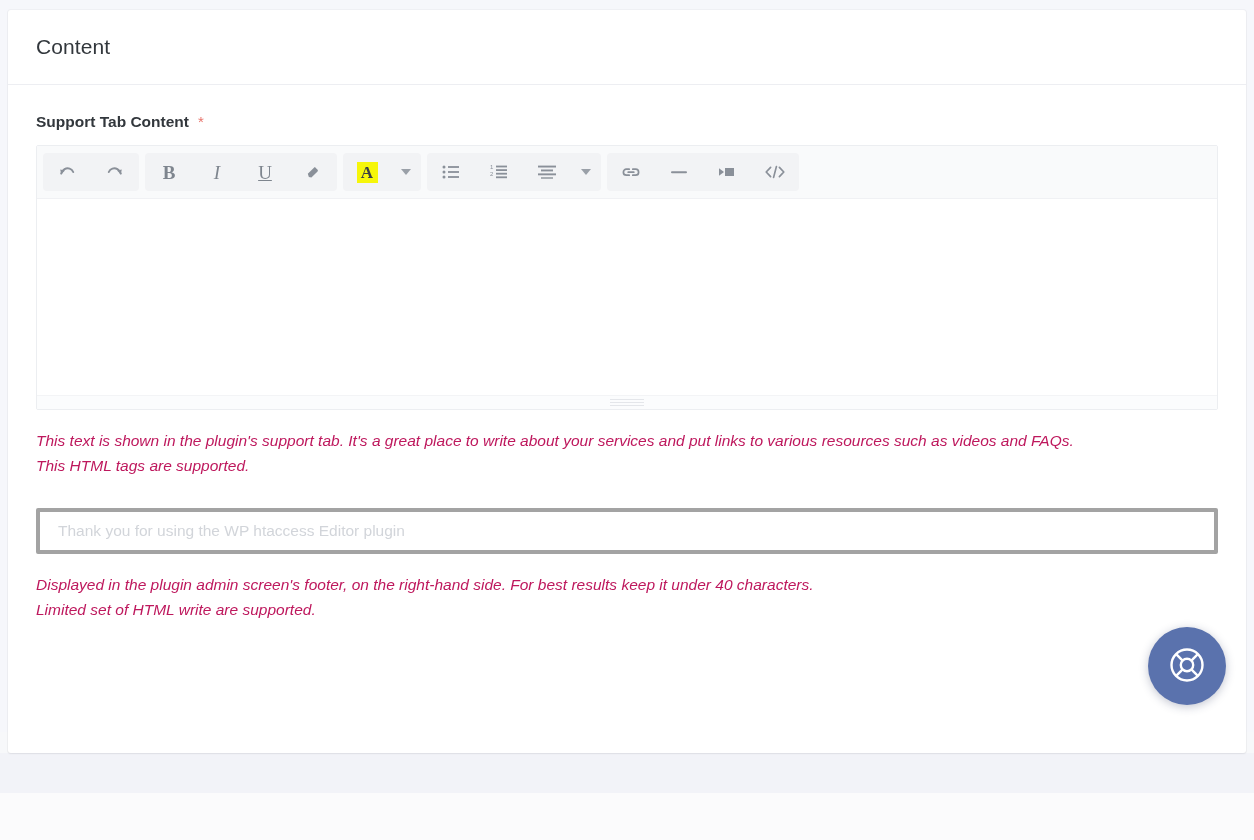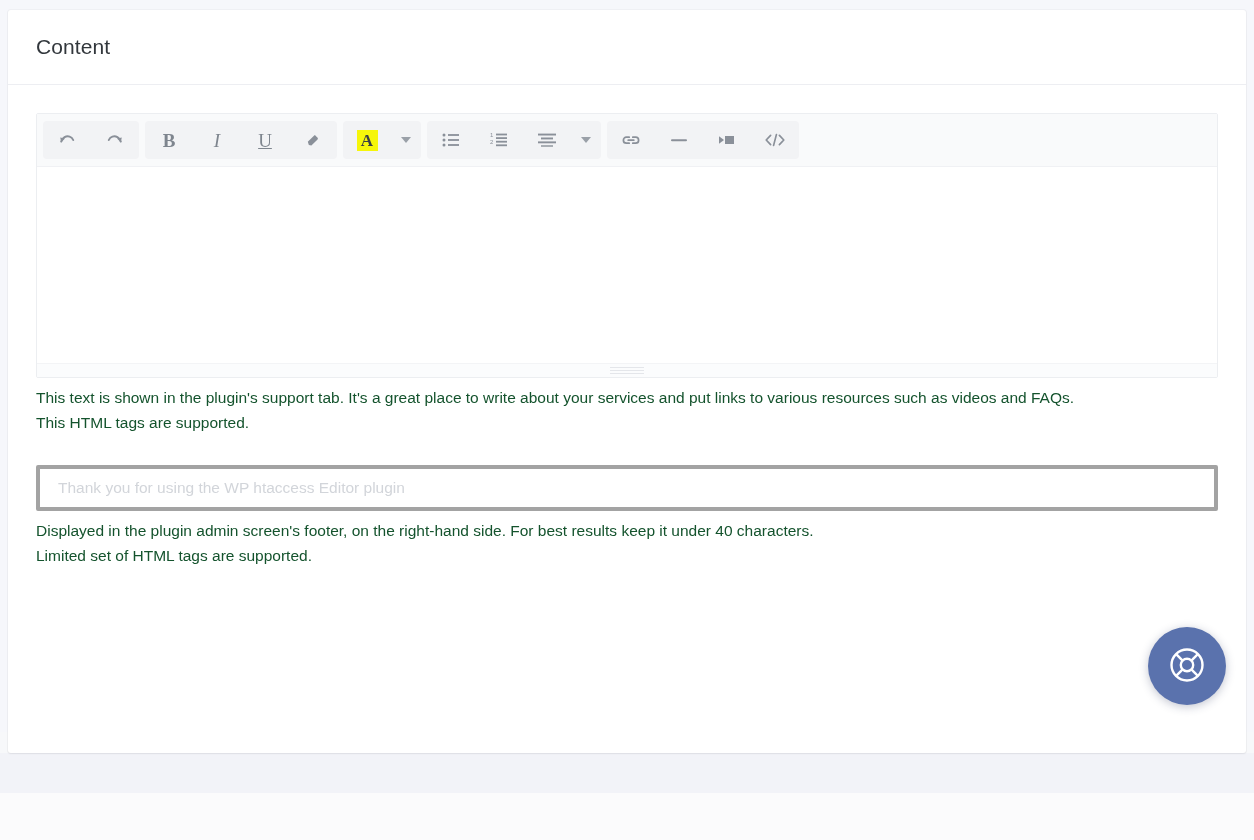--- a/index.html
+++ b/index.html
@@ -165,24 +165,25 @@
   }
   .grip i {
     display: block;
     height: 1px;
     background: #e4e6ea;
   }
 
   
   .help {
     font-size: 15.5px;
-    color: #14532d;
+    color: #be185d;
     line-height: 1.62;
-    margin-top: 7px;
+    margin-top: 18px;
     max-width: 1180px;
+    font-style: italic;
   }
   .help p { margin: 0; }
 
   
   .field-spacer { height: 30px; }
   .text-input {
     width: 100%;
     height: 46px;
     border: 4px solid #a3a3a3;
     border-radius: 2px;
@@ -223,20 +224,24 @@
 
   <div class="card">
 
     <div class="card-header">
       <div class="card-title">Content</div>
     </div>
 
     <div class="card-body">
 
       <div class="field">
+        <div class="field-label">
+          <span>Support Tab Content</span>
+          <span class="required-mark">*</span>
+        </div>
 
         <div class="editor">
 
           <div class="editor-toolbar">
 
             <div class="tb-group">
               <button class="tb-btn">
                 <span>
                   <svg width="20" height="20" viewBox="0 0 20 20" fill="none">
                     <path d="M5 7.5 L5 11.5 L9 11.5" stroke="#8a9099" stroke-width="0"></path>
@@ -377,21 +382,21 @@
           <p>This HTML tags are supported.</p>
         </div>
       </div>
 
       <div class="field-spacer"></div>
 
       <div class="field">
         <input class="text-input" type="text" value="" placeholder="Thank you for using the WP htaccess Editor plugin" style="">
         <div class="help">
           <p>Displayed in the plugin admin screen's footer, on the right-hand side. For best results keep it under 40 characters.</p>
-          <p>Limited set of HTML tags are supported.</p>
+          <p>Limited set of HTML write are supported.</p>
         </div>
       </div>
 
     </div>
   </div>
 
   <button class="support-fab">
     <span>
       <svg width="42" height="42" viewBox="0 0 42 42" fill="none">
         <circle cx="21" cy="21" r="15.5" stroke="#ffffff" stroke-width="2.4"></circle>

